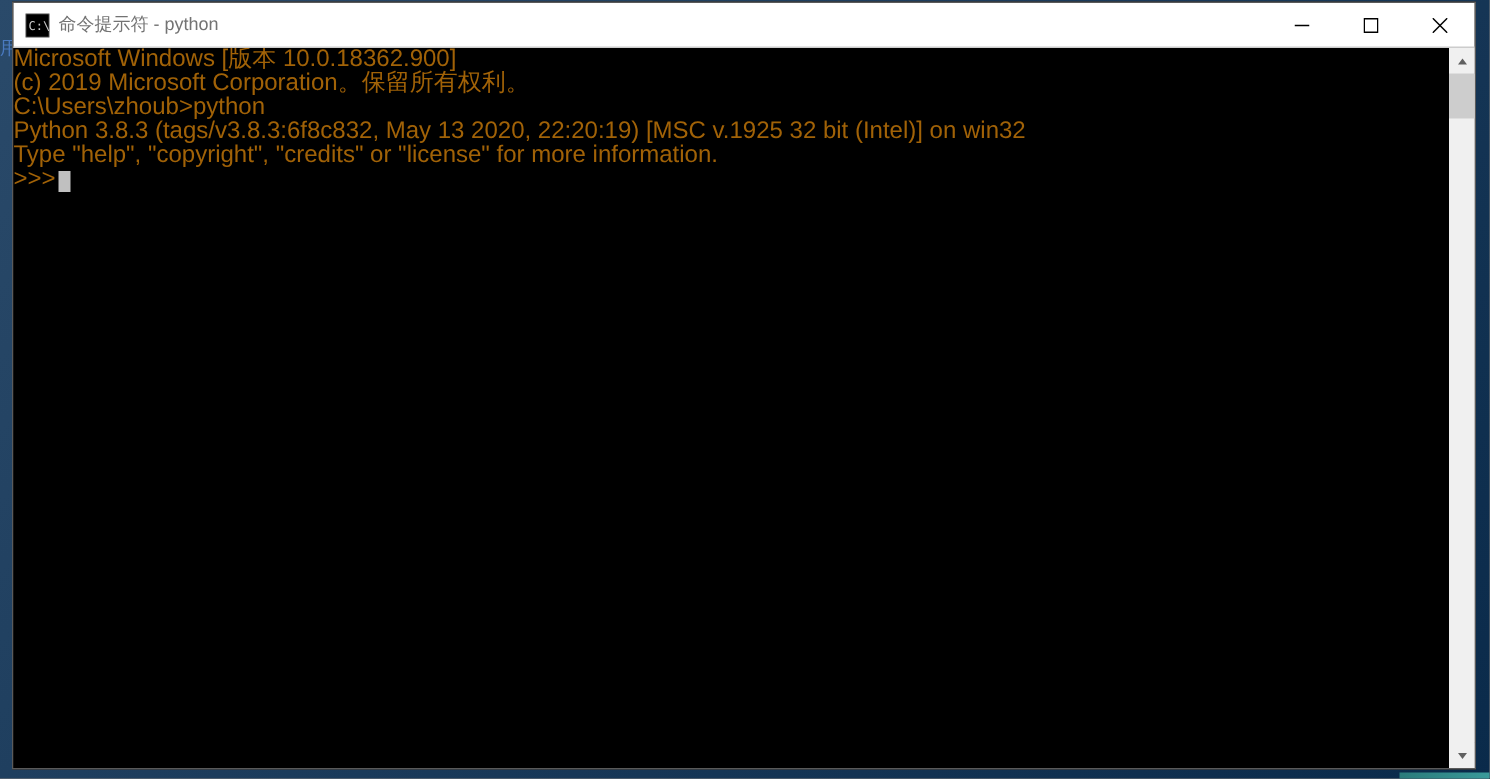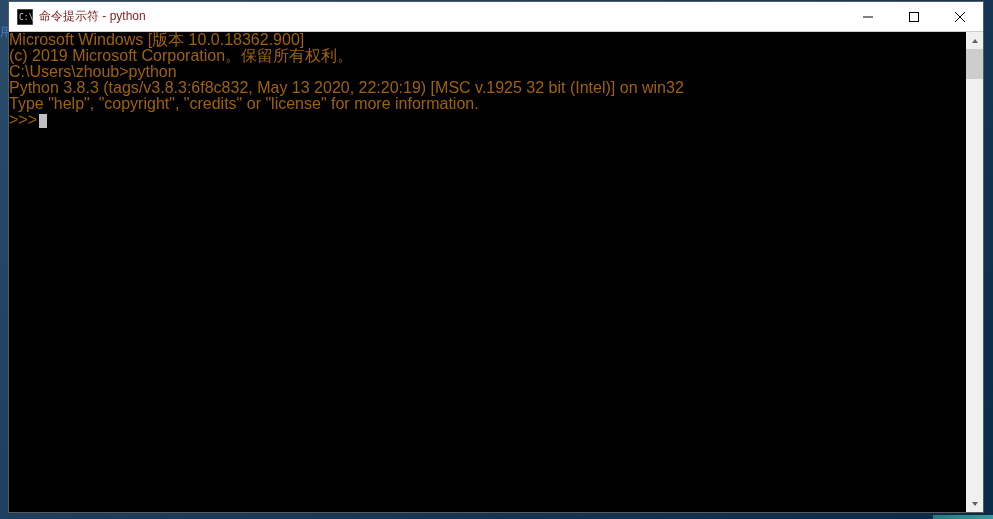--- a/index.html
+++ b/index.html
@@ -41,21 +41,21 @@
       display: flex;
       align-items: center;
       justify-content: center;
     }
     .titlebar-icon svg {
       width: 16px;
       height: 16px;
     }
     .titlebar-title {
       font-size: 12px;
-      color: #7f1d1d;
+      color: #737373;
       flex: 1;
     }
     .titlebar-buttons {
       display: flex;
       height: 100%;
     }
     .titlebar-btn {
       width: 46px;
       height: 100%;
       display: flex;

